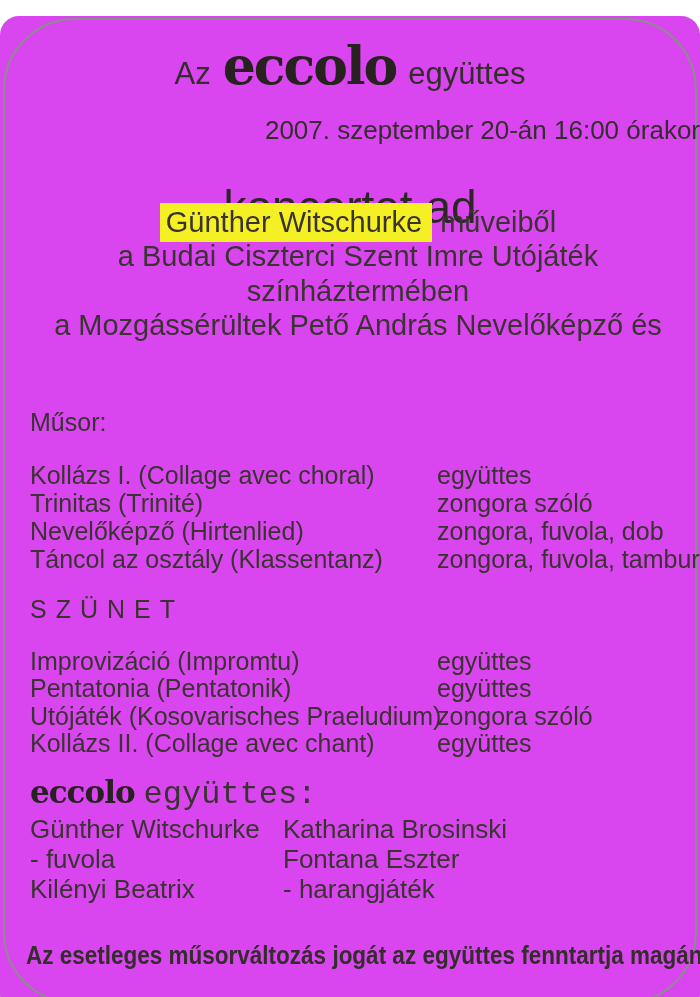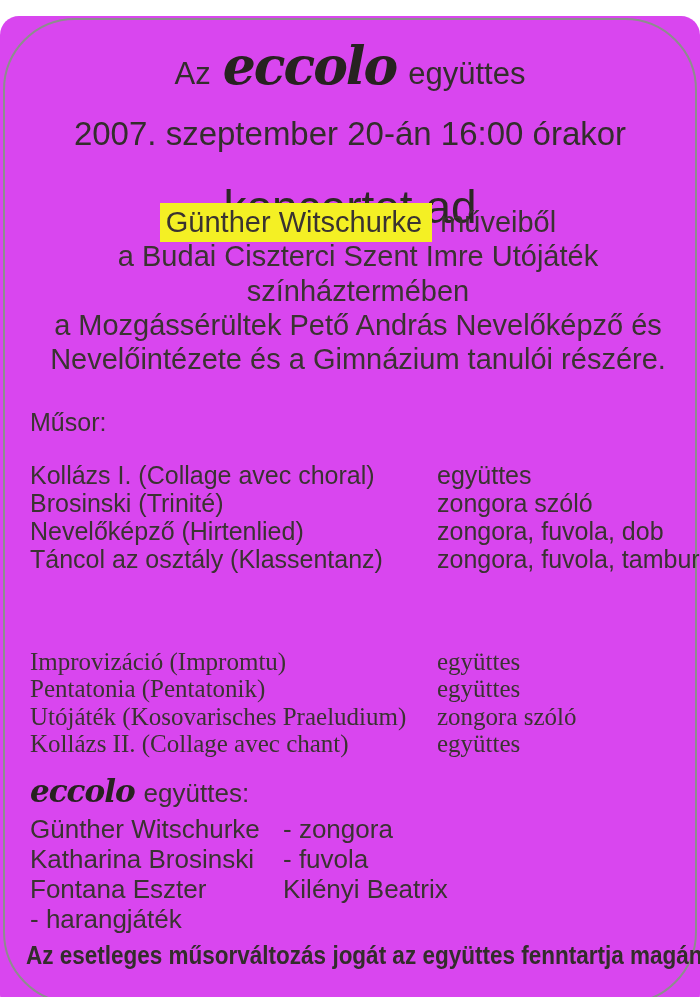--- a/index.html
+++ b/index.html
@@ -38,33 +38,32 @@
     align-items: baseline;
     gap: 12px;
     white-space: nowrap;
   }
   .title-prefix, .title-suffix {
     font-size: 31px;
     color: #332e2c;
   }
   .script-name {
     font-family: "DejaVu Serif", serif;
-    font-style: italic;
     font-weight: bold;
     font-size: 52px;
     letter-spacing: -2px;
     color: #272220;
     line-height: 1;
   }
   .date-line {
     position: absolute;
     top: 99px; left: 0;
     width: 100%;
-    text-align: center;
-    font-size: 33px;
+    text-align: right;
+    font-size: 26px;
     color: #332e2c;
     white-space: nowrap;
   }
   .event-line {
     position: absolute;
     top: 134px; left: 0;
     width: 100%;
     text-align: center;
     font-size: 46px;
     color: #2c2725;
@@ -94,39 +93,39 @@
   .program-grid {
     position: absolute;
     left: 30px;
     display: grid;
     grid-template-columns: 407px auto;
     font-size: 25px;
     line-height: 28px;
     white-space: nowrap;
   }
   #program-first { top: 445px; }
-  #program-second { top: 632px; line-height: 27.3px; font-family: Liberation Serif, serif; }
+  #program-second { top: 632px; line-height: 27.3px; }
   .szunet {
     position: absolute;
     top: 579px; left: 30px;
     font-size: 25px;
     letter-spacing: 9px;
     color: #3a3331;
   }
   
   .ensemble-label {
     position: absolute;
     top: 760px; left: 30px;
     display: flex;
     align-items: baseline;
     gap: 9px;
     white-space: nowrap;
   }
   .ensemble-label .script-name { font-size: 31px; letter-spacing: -1px; }
-  .ensemble-label .label-suffix { font-size: 26px; }
+  .ensemble-label .label-suffix { font-size: 32px; font-family: Liberation Mono, monospace; }
   .members-grid {
     position: absolute;
     top: 798px; left: 30px;
     display: grid;
     grid-template-columns: 253px auto;
     font-size: 26px;
     line-height: 30px;
     white-space: nowrap;
   }
   
@@ -155,56 +154,55 @@
 
   <div class="date-line">2007. szeptember 20-án 16:00 órakor</div>
 
   <div class="event-line">koncertet ad</div>
 
   <div class="intro-block">
     <div class="line"><span class="hl">Günther Witschurke</span> <span>műveiből</span></div>
     <div class="line">a Budai Ciszterci Szent Imre Utójáték</div>
     <div class="line">színháztermében</div>
     <div class="line">a Mozgássérültek Pető András Nevelőképző és</div>
-    <div class="line">Nevelőintézete és a Gimnázium tanulói részére.</div>
   </div>
 
   <div class="musor-heading">Műsor:</div>
 
   <div class="program-grid" id="program-first">
     <span>Kollázs I. (Collage avec choral)</span>
     <span>együttes</span>
-    <span>Brosinski (Trinité)</span>
+    <span>Trinitas (Trinité)</span>
     <span>zongora szóló</span>
     <span>Nevelőképző (Hirtenlied)</span>
     <span>zongora, fuvola, dob</span>
     <span>Táncol az osztály (Klassentanz)</span>
     <span>zongora, fuvola, tamburin</span>
   </div>
 
+  <div class="szunet">SZÜNET</div>
 
   <div class="program-grid" id="program-second">
     <span>Improvizáció (Impromtu)</span>
     <span>együttes</span>
     <span>Pentatonia (Pentatonik)</span>
     <span>együttes</span>
     <span>Utójáték (Kosovarisches Praeludium)</span>
     <span>zongora szóló</span>
     <span>Kollázs II. (Collage avec chant)</span>
     <span>együttes</span>
   </div>
 
   <div class="ensemble-label">
     <span class="script-name">eccolo</span>
     <span class="label-suffix">együttes:</span>
   </div>
 
   <div class="members-grid">
     <span>Günther Witschurke</span>
-    <span>- zongora</span>
     <span>Katharina Brosinski</span>
     <span>- fuvola</span>
     <span>Fontana Eszter</span>
     <span>Kilényi Beatrix</span>
     <span>- harangjáték</span>
   </div>
 
   <div class="footer-line">Az esetleges műsorváltozás jogát az együttes fenntartja magának!</div>
 </div>
 

